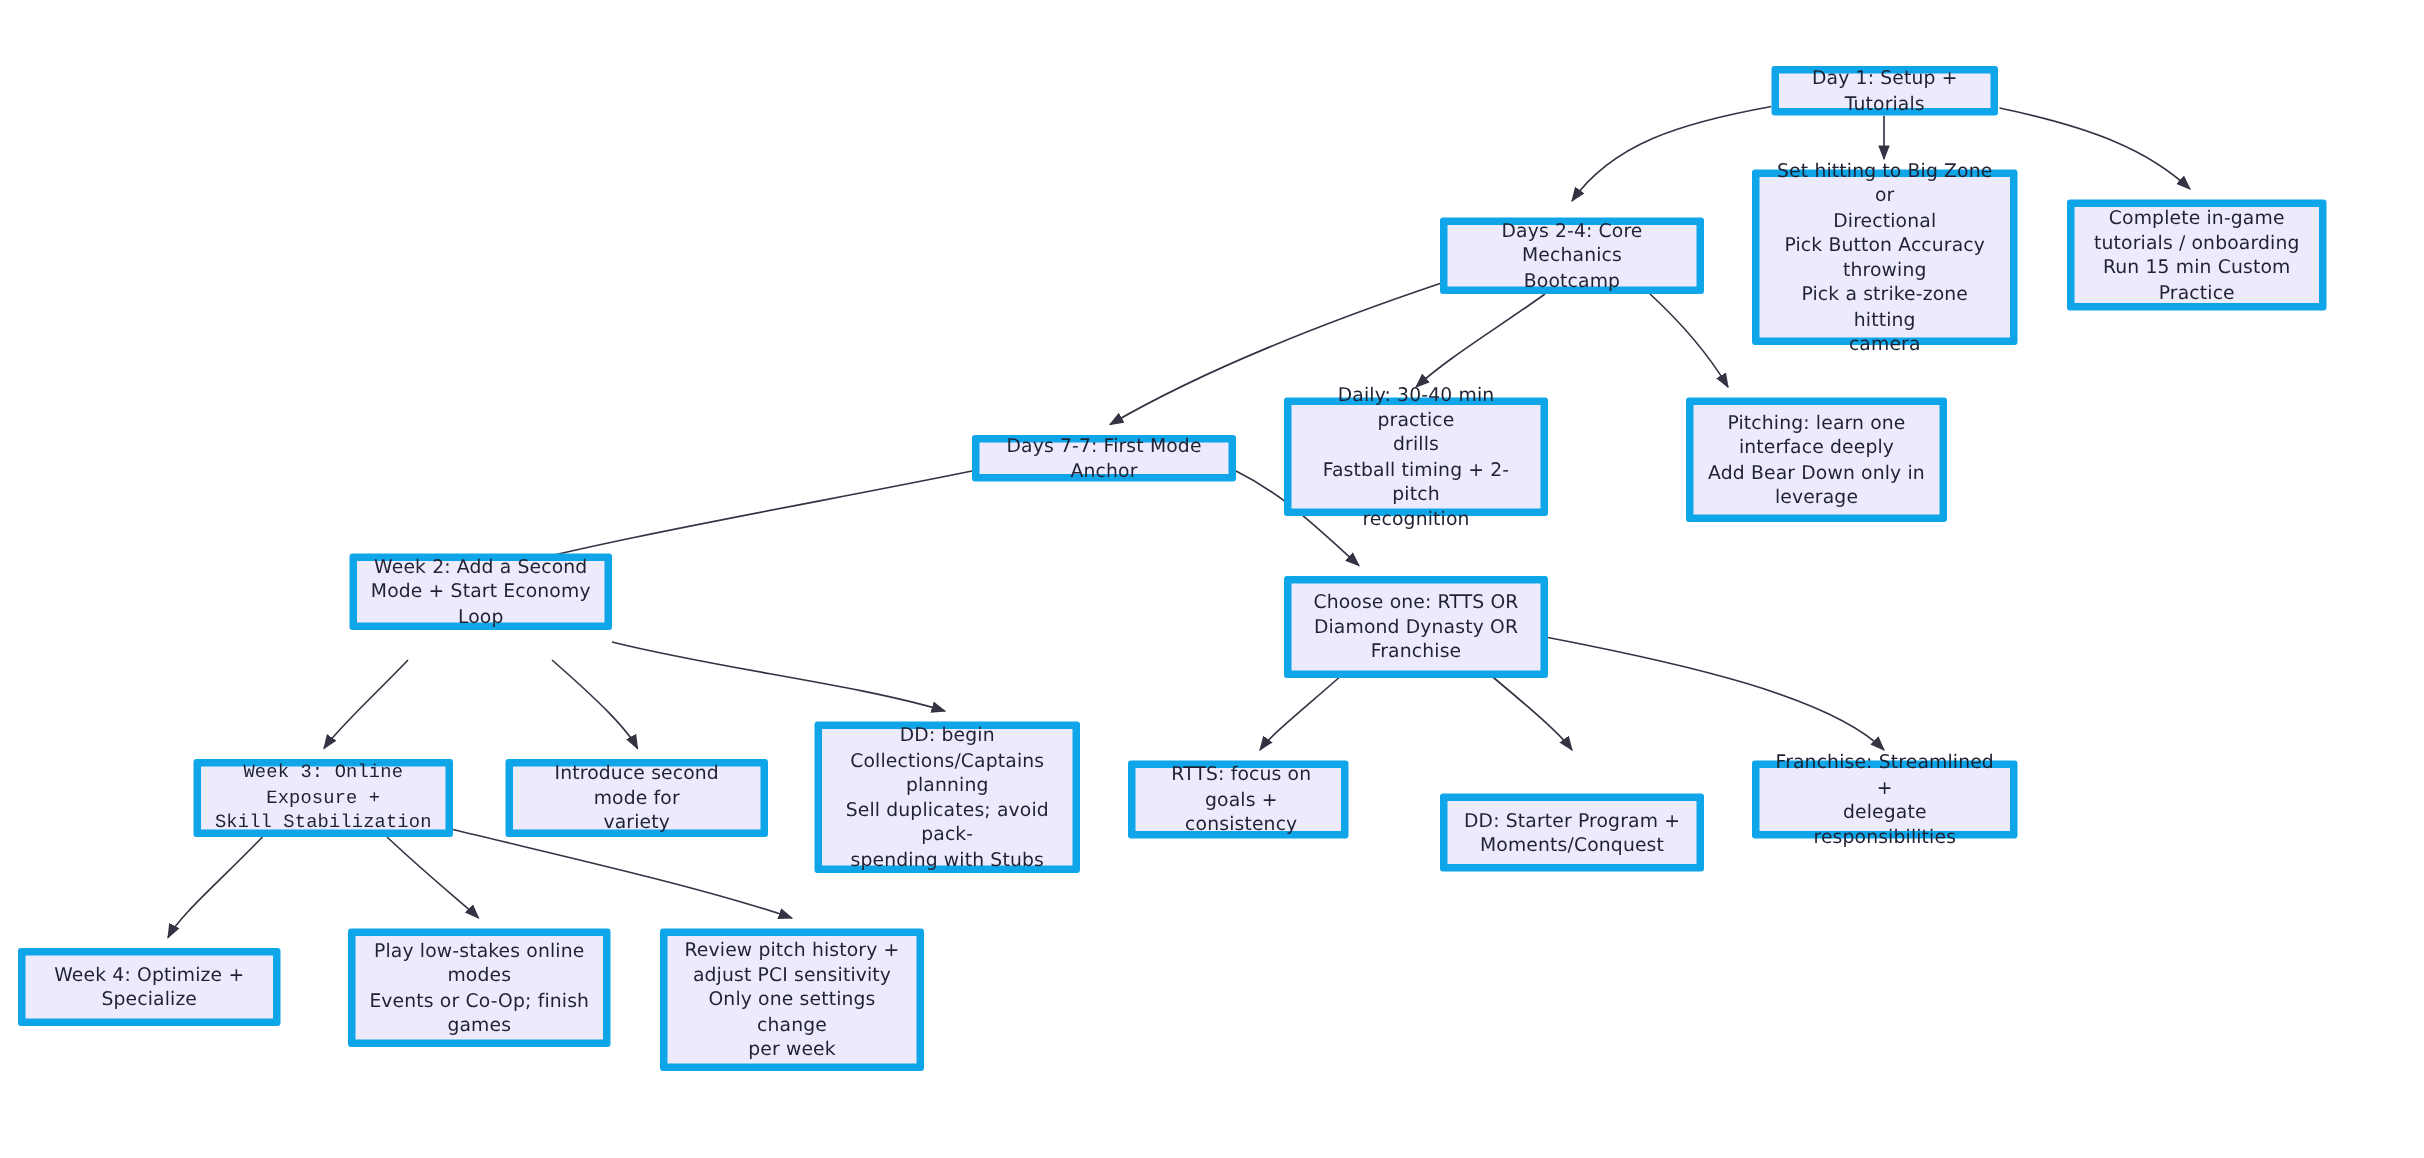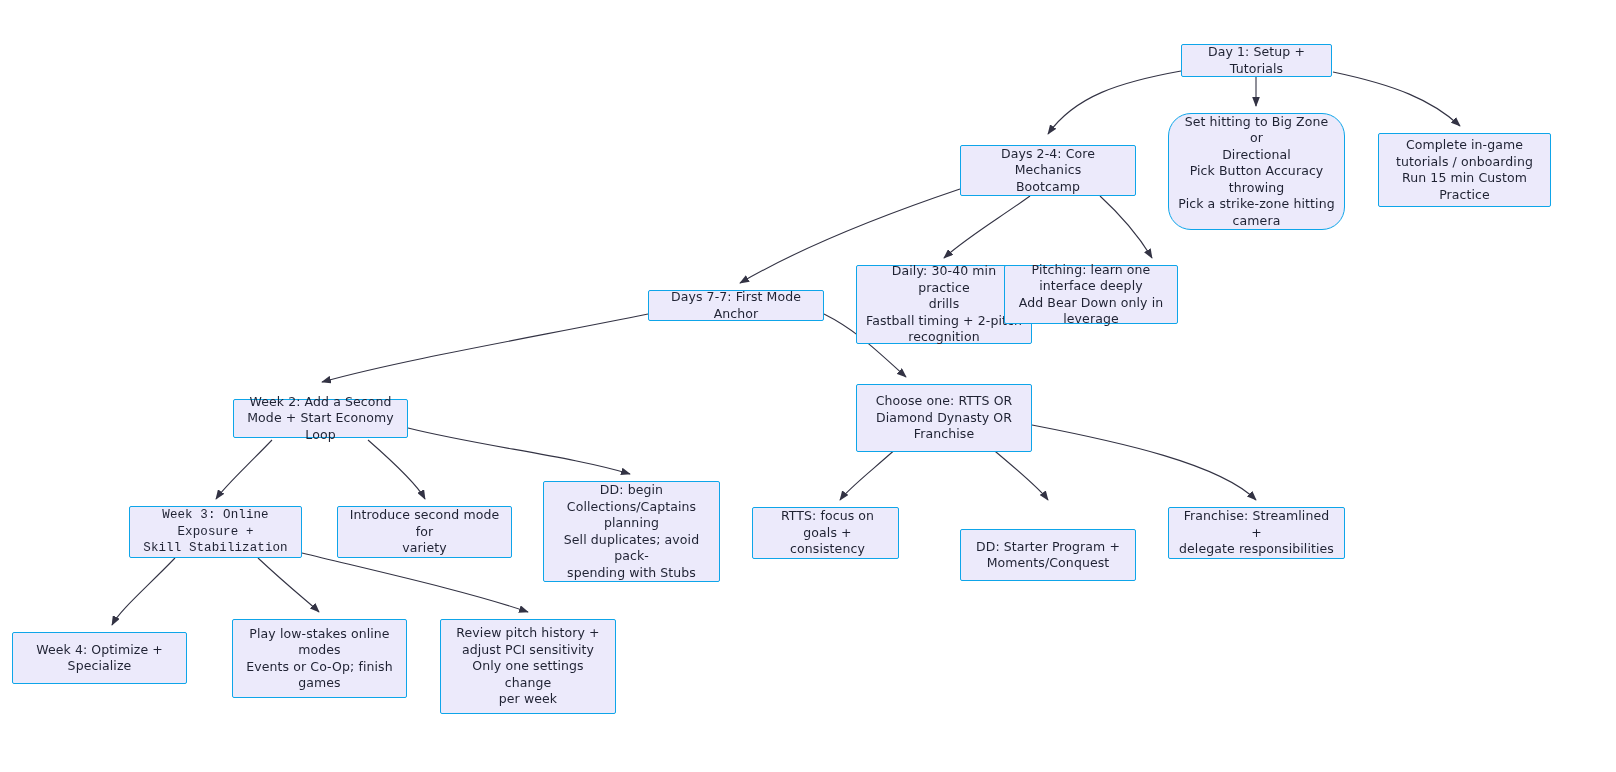--- a/index.html
+++ b/index.html
@@ -24,21 +24,21 @@
     left: 0;
     top: 0;
     width: 1616px;
     height: 772px;
     pointer-events: none;
   }
   .node {
     position: absolute;
     box-sizing: border-box;
     background: #ECEAFB;
-    border: 1px solid #0ea5e9;
+    border: 5px solid #0ea5e9;
     border-radius: 2px;
     display: flex;
     align-items: center;
     justify-content: center;
     text-align: center;
     color: #1f2233;
     font-size: 12.5px;
     line-height: 16.5px;
     letter-spacing: 0.1px;
     padding: 2px 8px;
@@ -82,21 +82,21 @@
   </svg>
 
   <div id="node-group">
       <div class="node" style="left: 1181px; top: 44px; width: 151px; height: 33px;">
         <span class="label">Day 1: Setup + Tutorials</span>
       </div>
       <div class="node" style="left: 960px; top: 145px; width: 176px; height: 51px;">
         <span class="label">Days 2-4: Core Mechanics
 Bootcamp</span>
       </div>
-      <div class="node" style="left: 1168px; top: 113px; width: 177px; height: 117px; border-radius: 23px;">
+      <div class="node" style="left: 1168px; top: 113px; width: 177px; height: 117px;">
         <span class="label">Set hitting to Big Zone or
 Directional
 Pick Button Accuracy
 throwing
 Pick a strike-zone hitting
 camera</span>
       </div>
       <div class="node" style="left: 1378px; top: 133px; width: 173px; height: 74px;">
         <span class="label">Complete in-game
 tutorials / onboarding
@@ -105,27 +105,27 @@
       </div>
       <div class="node" style="left: 648px; top: 290px; width: 176px; height: 31px;">
         <span class="label">Days 7-7: First Mode Anchor</span>
       </div>
       <div class="node" style="left: 856px; top: 265px; width: 176px; height: 79px;">
         <span class="label">Daily: 30-40 min practice
 drills
 Fastball timing + 2-pitch
 recognition</span>
       </div>
-      <div class="node" style="left: 1004px; top: 265px; width: 174px; height: 59px;">
+      <div class="node" style="left: 1124px; top: 265px; width: 174px; height: 83px;">
         <span class="label">Pitching: learn one
 interface deeply
 Add Bear Down only in
 leverage</span>
       </div>
-      <div class="node" style="left: 233px; top: 399px; width: 175px; height: 39px;">
+      <div class="node" style="left: 233px; top: 369px; width: 175px; height: 51px;">
         <span class="label">Week 2: Add a Second
 Mode + Start Economy Loop</span>
       </div>
       <div class="node" style="left: 856px; top: 384px; width: 176px; height: 68px;">
         <span class="label">Choose one: RTTS OR
 Diamond Dynasty OR
 Franchise</span>
       </div>
       <div class="node" style="left: 129px; top: 506px; width: 173px; height: 52px; font-family: Liberation Mono, monospace;">
         <span class="label">Week 3: Online Exposure +

